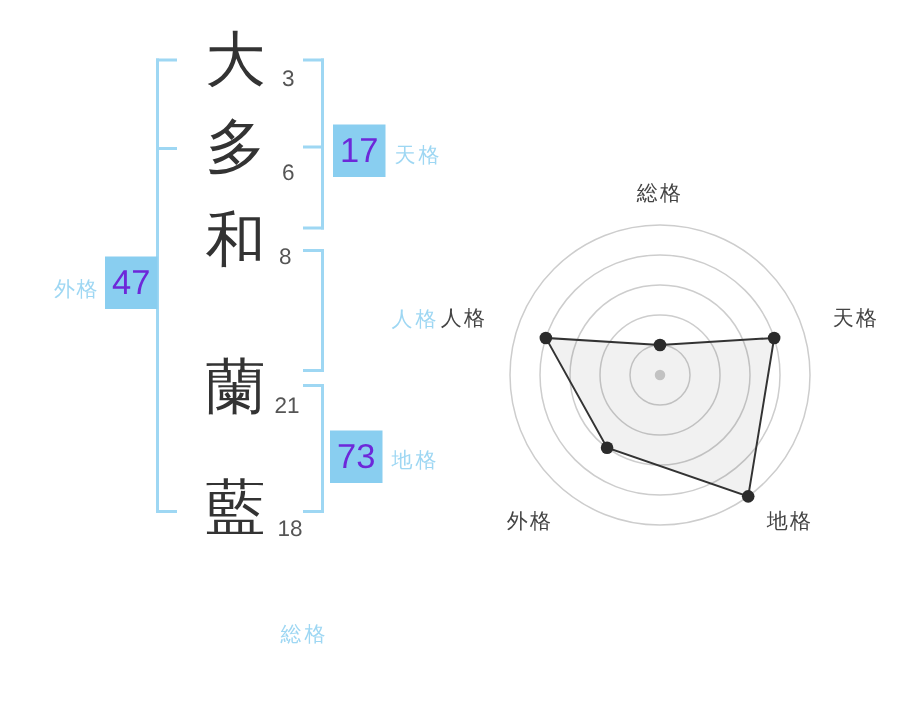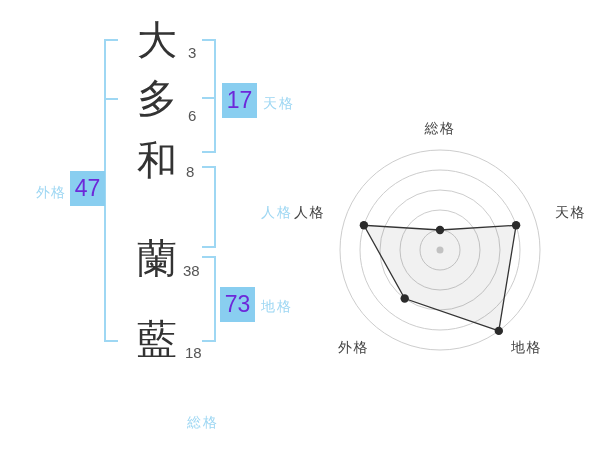--- a/index.html
+++ b/index.html
@@ -63,21 +63,21 @@
 
   <div class="kanji c0">大</div>
   <div class="kanji c1">多</div>
   <div class="kanji c2">和</div>
   <div class="kanji c3">蘭</div>
   <div class="kanji c4">藍</div>
 
   <div class="strokenum s0">3</div>
   <div class="strokenum s1">6</div>
   <div class="strokenum s2">8</div>
-  <div class="strokenum s3">38</div>
+  <div class="strokenum s3">21</div>
   <div class="strokenum s4">18</div>
 
   <div>
     <div class="seg lb-v"></div>
     <div class="seg lb-t1"></div>
     <div class="seg lb-t2"></div>
     <div class="seg lb-t3"></div>
   </div>
 
   <div>

